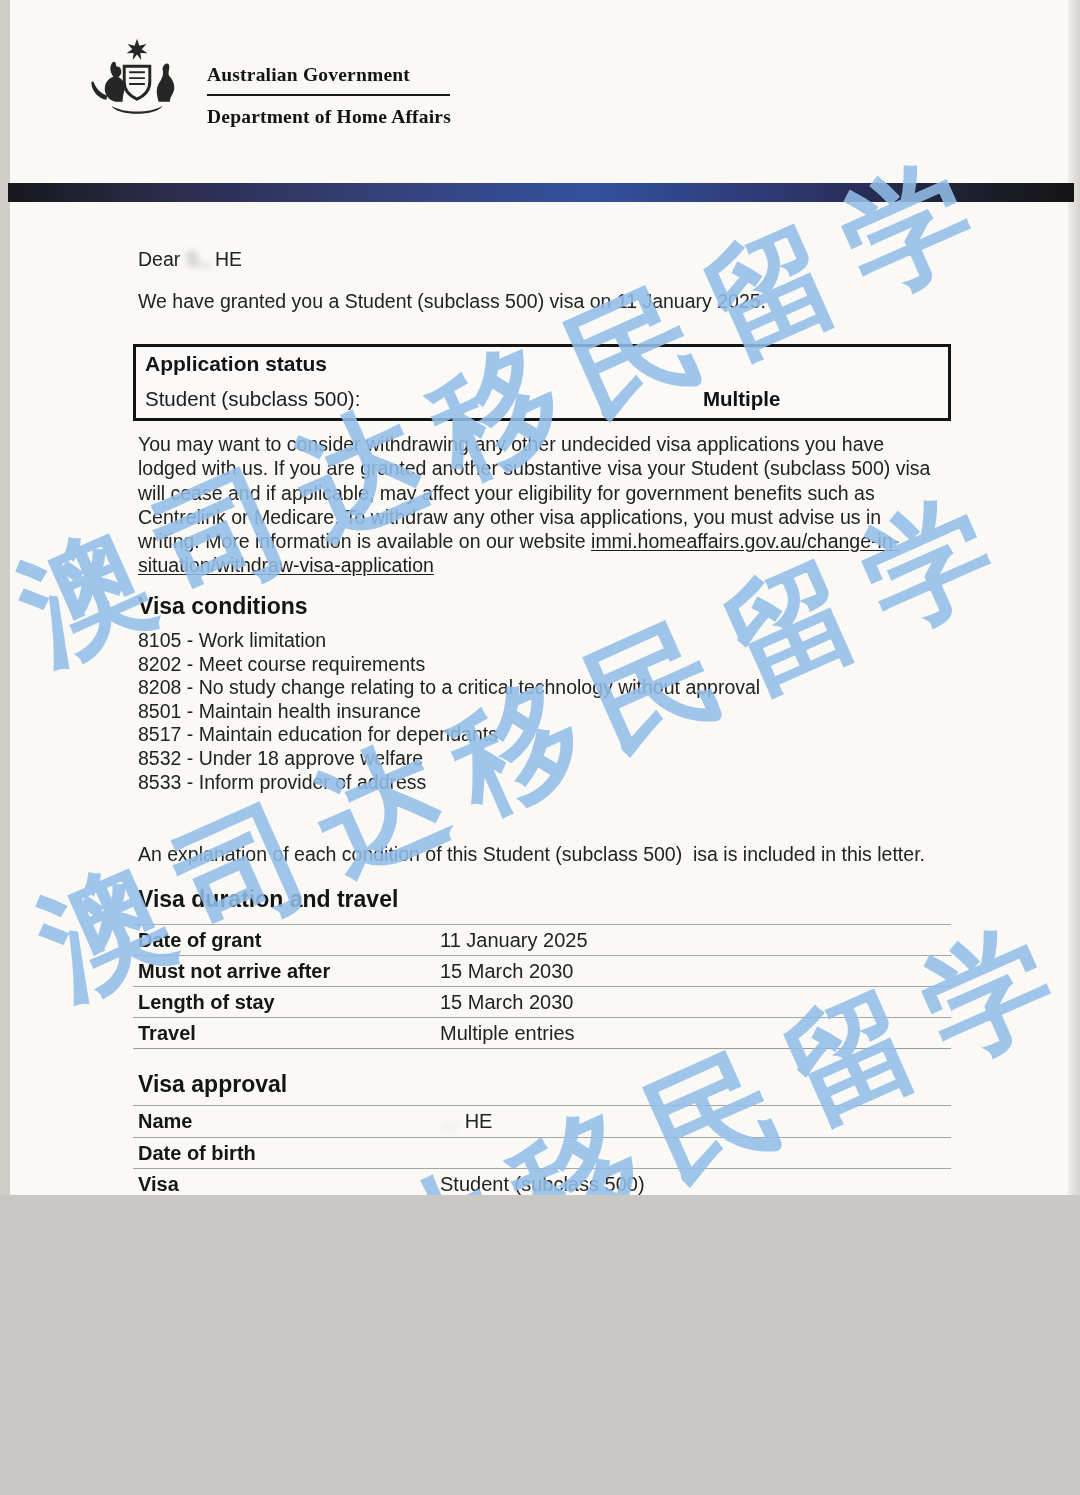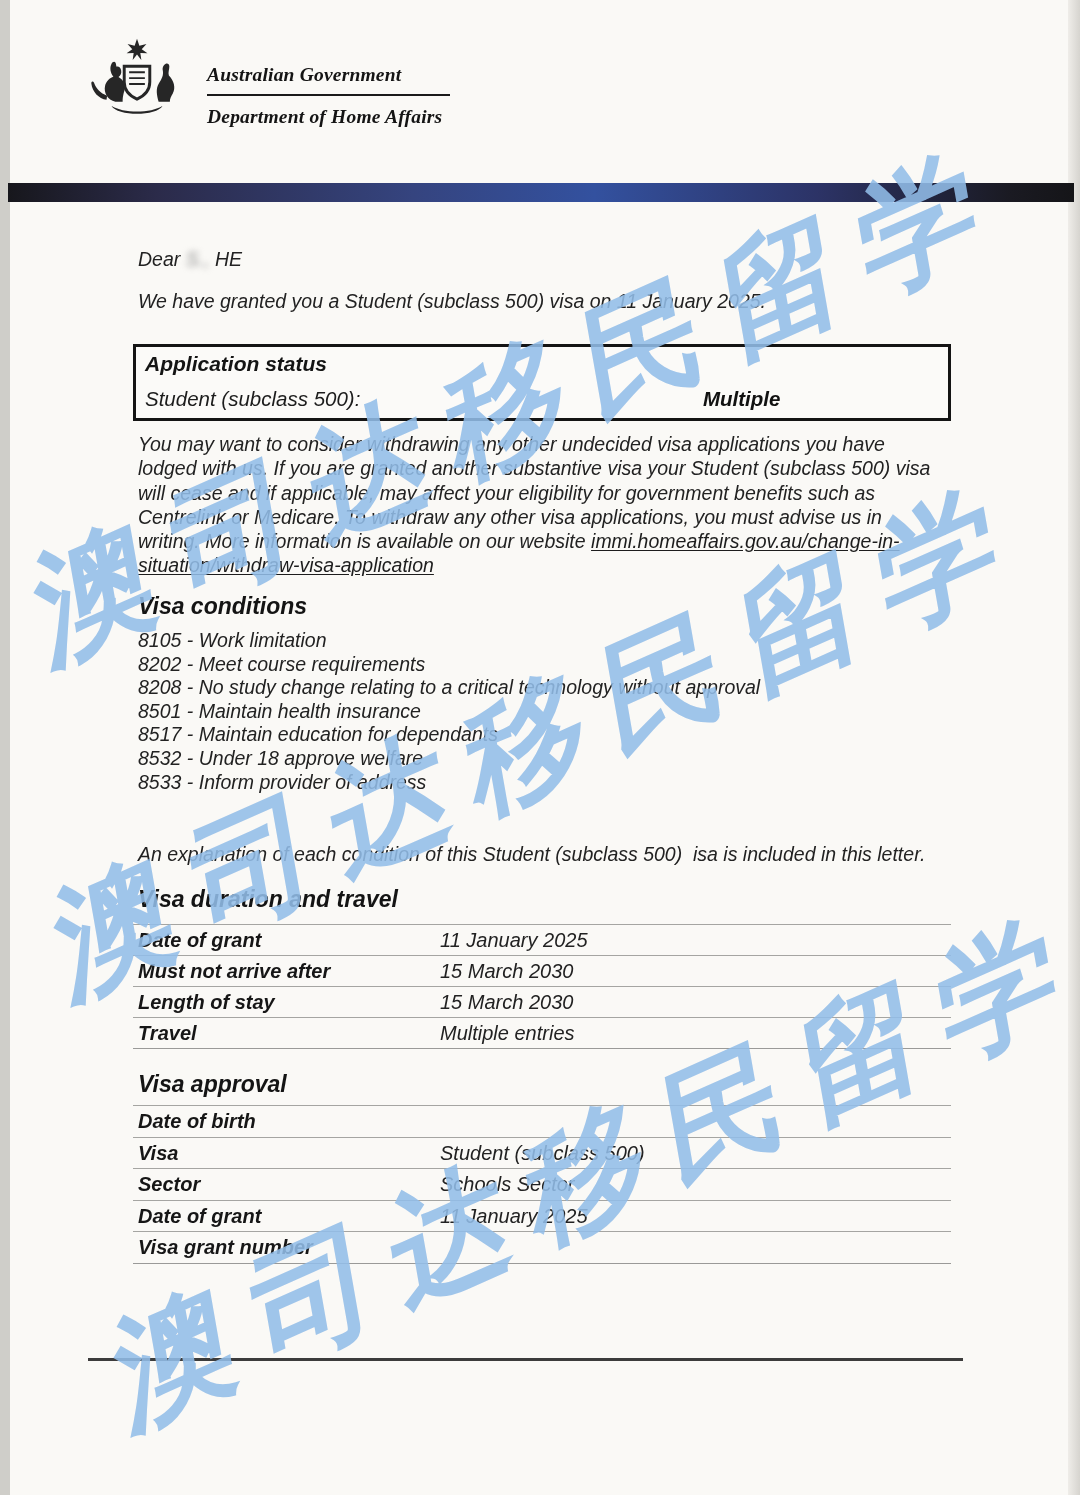--- a/index.html
+++ b/index.html
@@ -1,17 +1,17 @@
 <!DOCTYPE html>
 <html><head>
 <meta charset="utf-8">
 <style>
   html,body{margin:0;padding:0;}
   body{width:1080px;height:1495px;background:#c9c8c4;font-family:"Liberation Sans","DejaVu Sans",sans-serif;}
-  .photo{position:relative;width:1080px;height:1495px;overflow:hidden;background:#cfcec9;font-style:italic;}
+  .photo{position:relative;width:1080px;height:1195px;overflow:hidden;background:#cfcec9;}
   .page{position:absolute;left:10px;top:0;width:1058px;height:1495px;background:#faf9f6;}
   .edge-right{position:absolute;left:1068px;top:0;width:12px;height:1495px;background:linear-gradient(90deg,#efede9,#d6d4cf);}
   .abs{position:absolute;}
   .txt{color:#222;font-size:19.5px;line-height:24.3px;}
   
   .gov-name,.dept-name{font-family:"Liberation Serif","DejaVu Serif",serif;font-weight:bold;font-size:19.5px;color:#141414;letter-spacing:.2px;}
   .gov-rule{background:#1a1a1a;height:2px;}
   .divider-bar{background:linear-gradient(90deg,#17171c 0%,#2b2b4a 14%,#35447f 38%,#33519f 55%,#2c3366 76%,#1a1a22 94%,#151518 100%);}
   
   .status-box{border:3px solid #141414;background:rgba(255,255,255,.25);}
@@ -109,20 +109,24 @@
       </div>
       <div class="trow trow-h30">
         <span class="tlabel">Travel</span>
         <span class="tvalue">Multiple entries</span>
       </div>
     </div>
 
     <div class="abs h2" style="left:138px;top:1071px;">Visa approval</div>
     <div class="abs dtable" style="left:133px;top:1105px;">
       <div class="trow trow-h305">
+        <span class="tlabel">Name</span>
+        <span class="tvalue"><span class="smudge-sm">..,</span><span>HE</span></span>
+      </div>
+      <div class="trow trow-h305">
         <span class="tlabel">Date of birth</span>
         <span class="tvalue"></span>
       </div>
       <div class="trow trow-h305">
         <span class="tlabel">Visa</span>
         <span class="tvalue">Student (subclass 500)</span>
       </div>
       <div class="trow trow-h305">
         <span class="tlabel">Sector</span>
         <span class="tvalue">Schools Sector</span>

